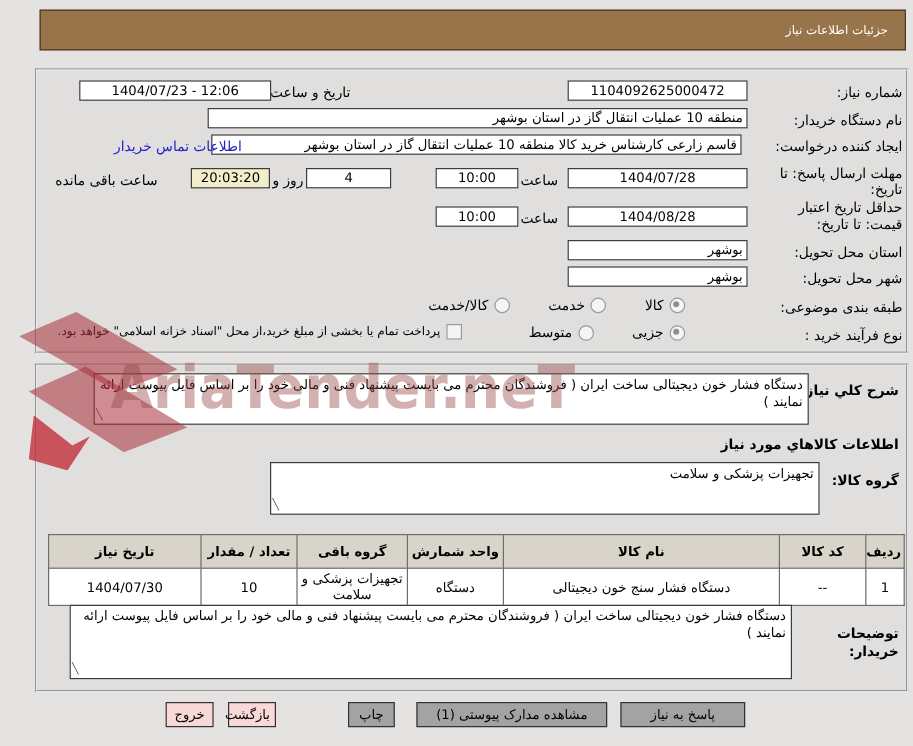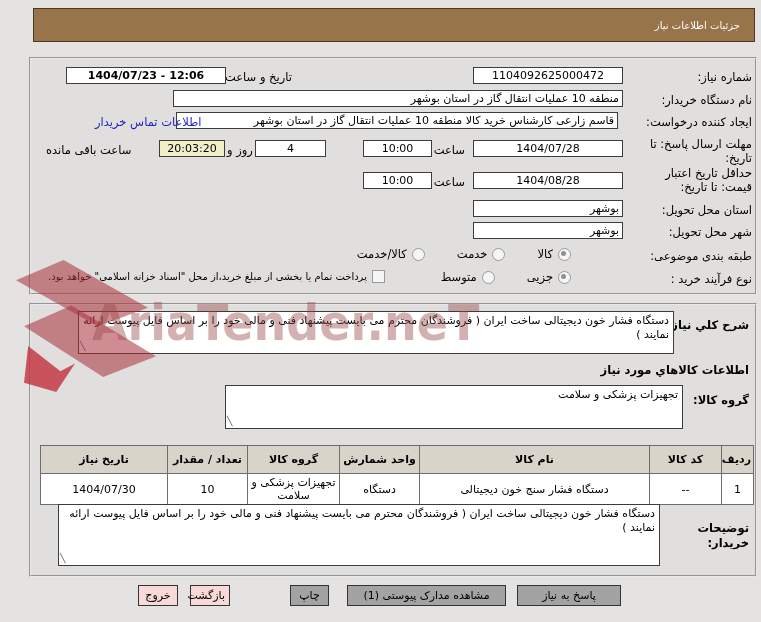--- a/index.html
+++ b/index.html
@@ -40,21 +40,21 @@
 
 <div id="page">
 
   <div class="titlebar">جزئیات اطلاعات نیاز</div>
 
   <div class="section" style="top:57px;height:238px;"></div>
 
   <div class="lbl" style="right:9px;top:70px;">شماره نیاز:</div>
   <div class="fld" style="left:473px;top:67px;width:150px;">1104092625000472</div>
   <div class="lbl" style="right:469px;top:70px;">تاریخ و ساعت اعلان عمومی:</div>
-  <div class="fld" style="left:66px;top:67px;width:160px;font-weight:bold;">1404/07/23 - 12:06</div>
+  <div class="fld" style="left:66px;top:67px;width:160px;">1404/07/23 - 12:06</div>
 
   <div class="lbl" style="right:9px;top:93px;">نام دستگاه خریدار:</div>
   <div class="fld rt" style="left:173px;top:90px;width:450px;">منطقه 10 عملیات انتقال گاز در استان بوشهر</div>
 
   <div class="lbl" style="right:9px;top:115px;">ایجاد کننده درخواست:</div>
   <div class="fld rt" style="left:176px;top:112px;width:442px;">قاسم زارعی کارشناس خرید کالا منطقه 10 عملیات انتقال گاز در استان بوشهر</div>
   <div class="link" style="left:95px;top:115px;">اطلاعات تماس خریدار</div>
 
   <div class="lbl" style="right:9px;top:137px;">مهلت ارسال پاسخ: تا</div>
   <div class="lbl" style="right:9px;top:151px;">تاریخ:</div>
@@ -132,21 +132,21 @@
         <col style="width:92px">
         <col style="width:80px">
         <col style="width:127px">
     </colgroup>
     <tbody>
         <tr>
       <th>ردیف</th>
       <th>کد کالا</th>
       <th>نام کالا</th>
       <th>واحد شمارش</th>
-      <th>گروه کالا</th>
+      <th>گروه باقی</th>
       <th>تعداد / مقدار</th>
       <th>تاریخ نیاز</th>
     </tr>
     <tr>
       <td>1</td>
       <td>--</td>
       <td>دستگاه فشار سنج خون دیجیتالی</td>
       <td>دستگاه</td>
       <td>تجهیزات پزشکی و سلامت</td>
       <td>10</td>

